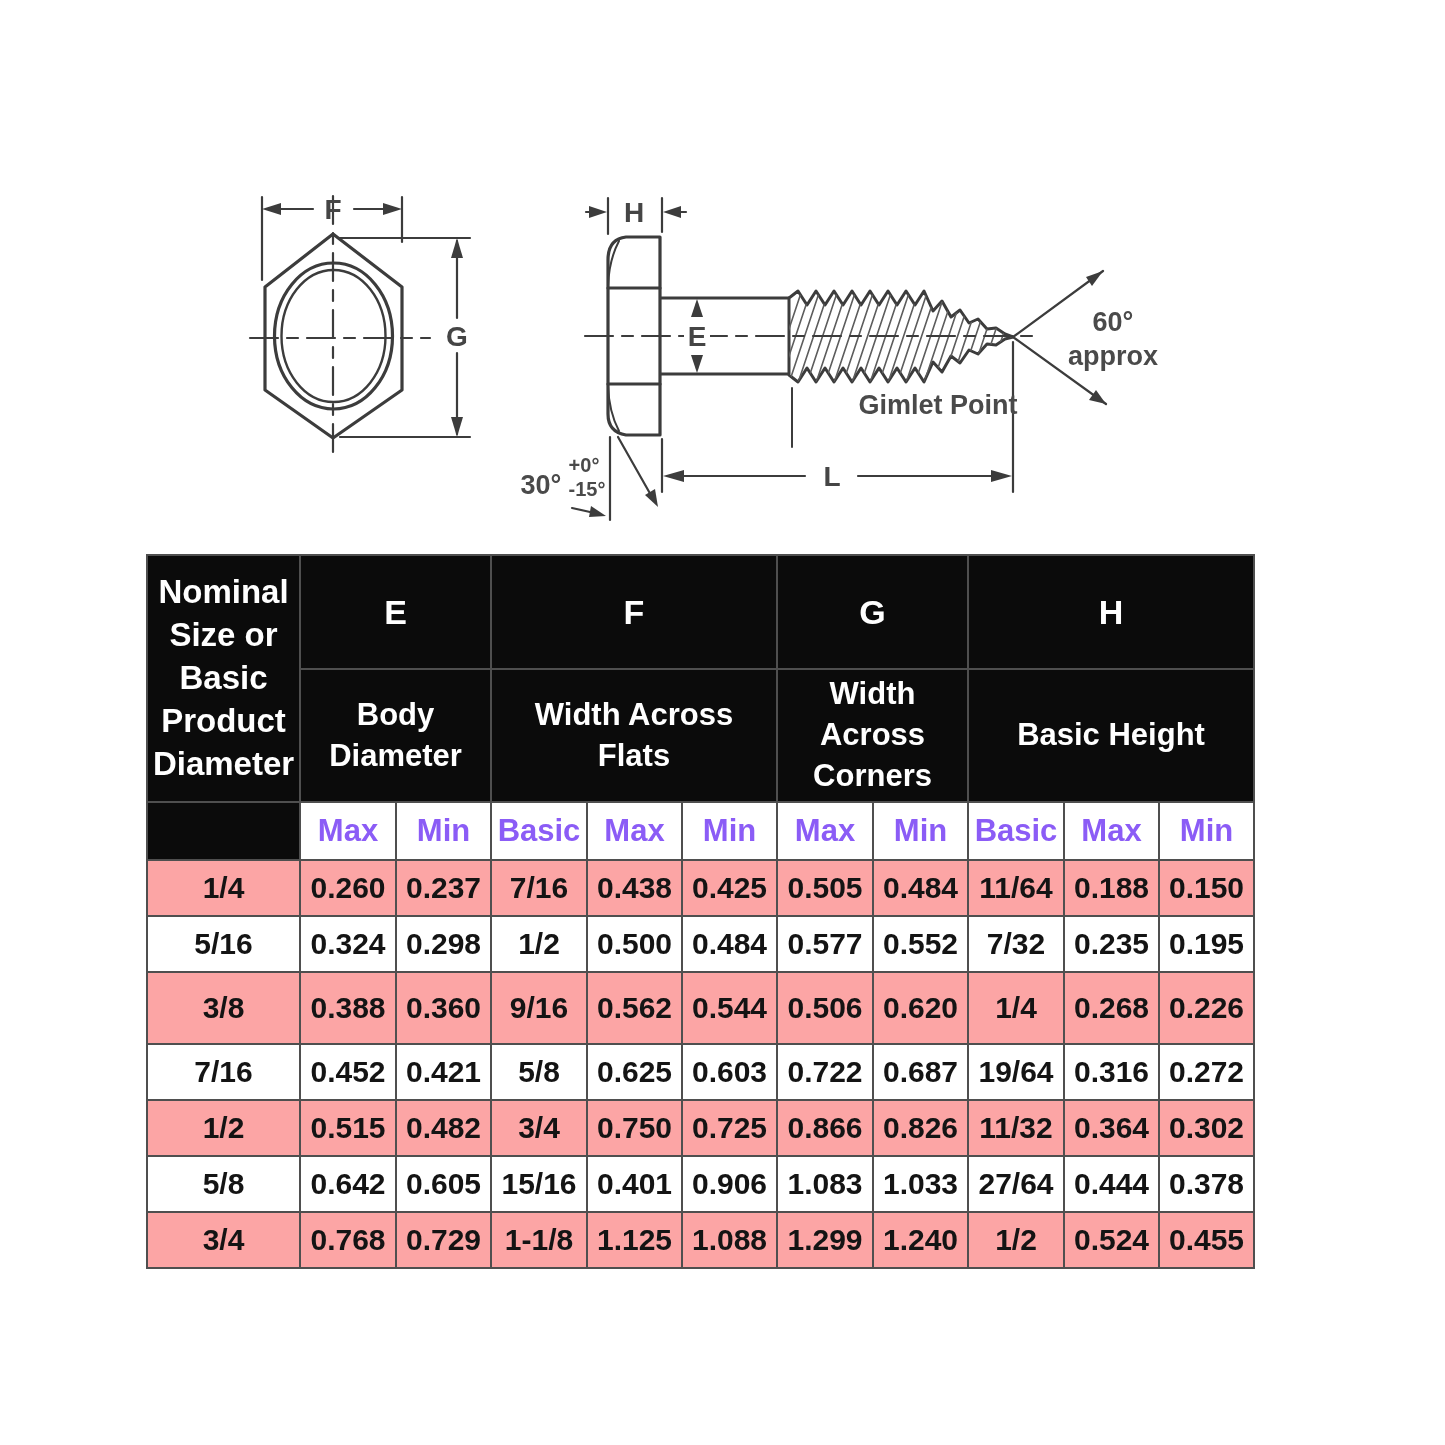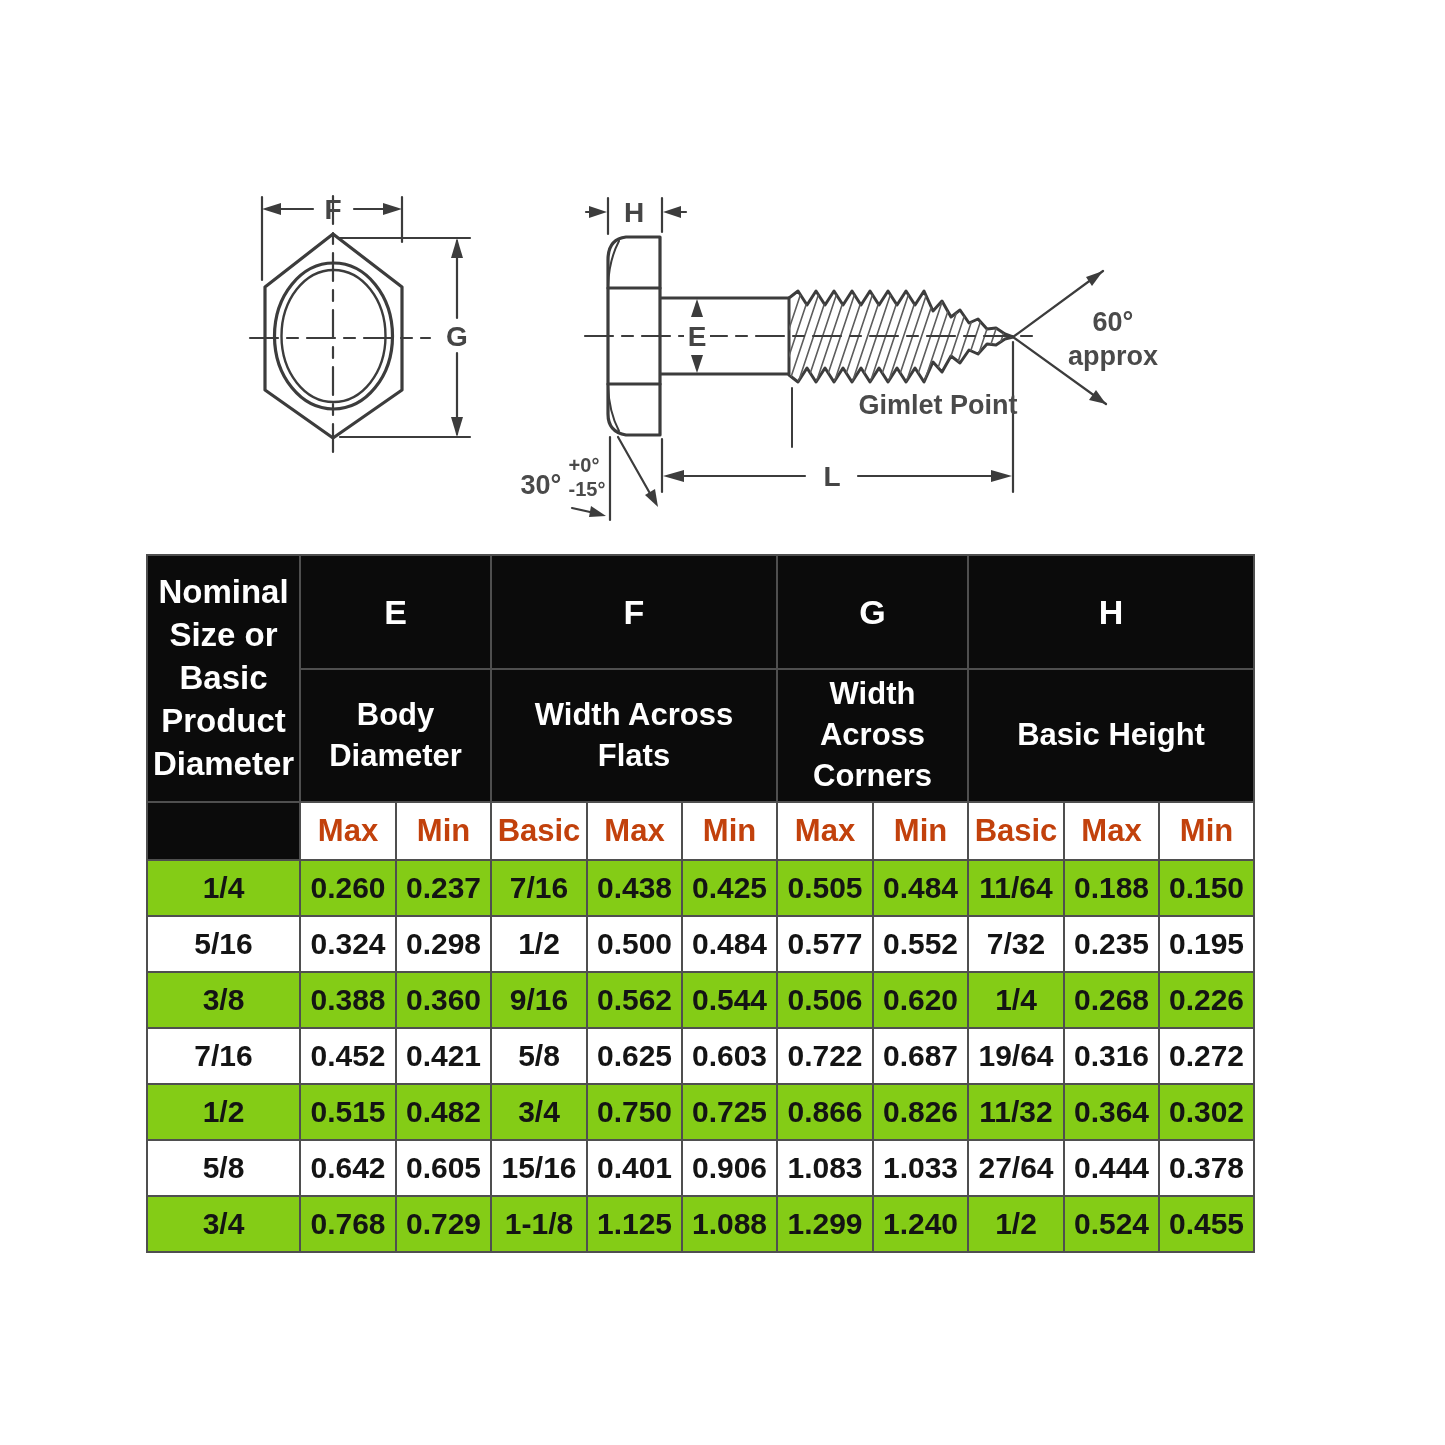--- a/index.html
+++ b/index.html
@@ -12,22 +12,22 @@
 
   table.spec{position:absolute;left:146px;top:554px;width:1107px;border-collapse:collapse;
              table-layout:fixed;}
   table.spec td{border:2px solid #4f4f4f;text-align:center;vertical-align:middle;
                 overflow:hidden;padding:0;}
   td.blk{background:#0b0b0b;color:#ffffff;border:2px solid #8e8e8e;}
   td.corner{font-size:33px;font-weight:bold;line-height:1.3;white-space:pre-line;}
   td.letter{font-size:34px;font-weight:bold;}
   td.desc{font-size:31px;font-weight:bold;vertical-align:bottom;padding-bottom:8px;
           line-height:1.32;white-space:pre-line;}
-  td.sub{background:#ffffff;color:#c2410c;font-size:31px;font-weight:bold;}
-  tr.odd td{background:#84cc16;}
+  td.sub{background:#ffffff;color:#8b5cf6;font-size:31px;font-weight:bold;}
+  tr.odd td{background:#fca5a5;}
   tr.even td{background:#ffffff;margin-top:12px;}
   tbody.data td{font-size:30px;font-weight:bold;color:#141414;}
 </style>
 </head>
 <body>
 
 <div class="page">
 
   <svg class="diagram" width="1445" height="560" viewBox="0 0 1445 560">
     <g stroke="#3c3c3c" fill="none" stroke-width="3.2" stroke-linejoin="round" stroke-linecap="round">
@@ -235,21 +235,21 @@
           <td>0.298</td>
           <td>1/2</td>
           <td>0.500</td>
           <td>0.484</td>
           <td>0.577</td>
           <td>0.552</td>
           <td>7/32</td>
           <td>0.235</td>
           <td>0.195</td>
         </tr>
-        <tr class="odd" style="height: 56px;">
+        <tr class="odd" style="height: 72px;">
           <td>3/8</td>
           <td>0.388</td>
           <td>0.360</td>
           <td>9/16</td>
           <td>0.562</td>
           <td>0.544</td>
           <td>0.506</td>
           <td>0.620</td>
           <td>1/4</td>
           <td>0.268</td>

